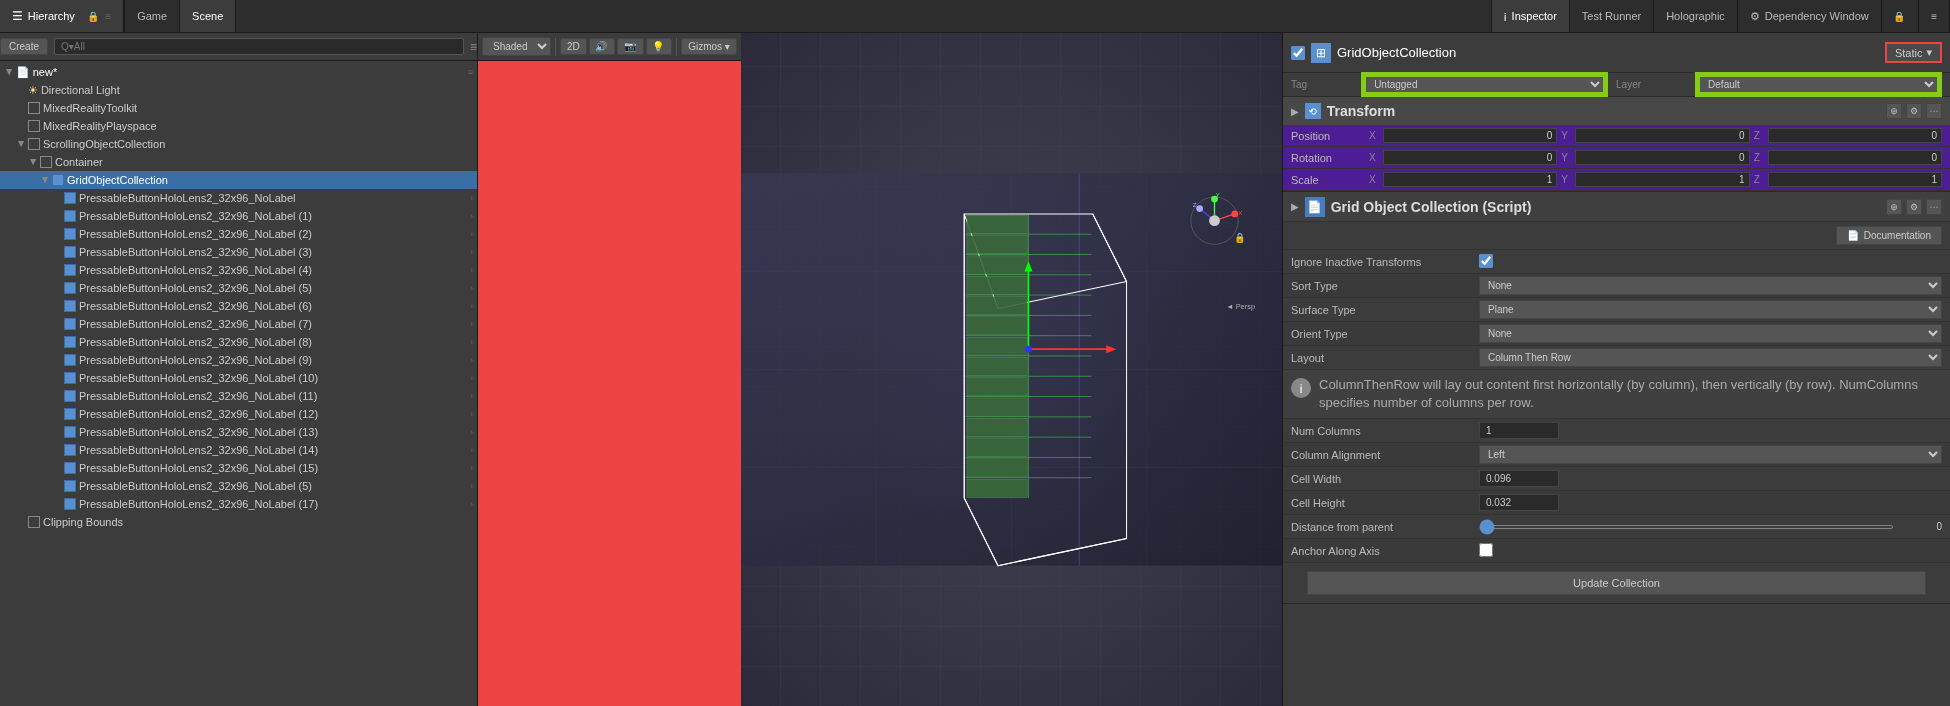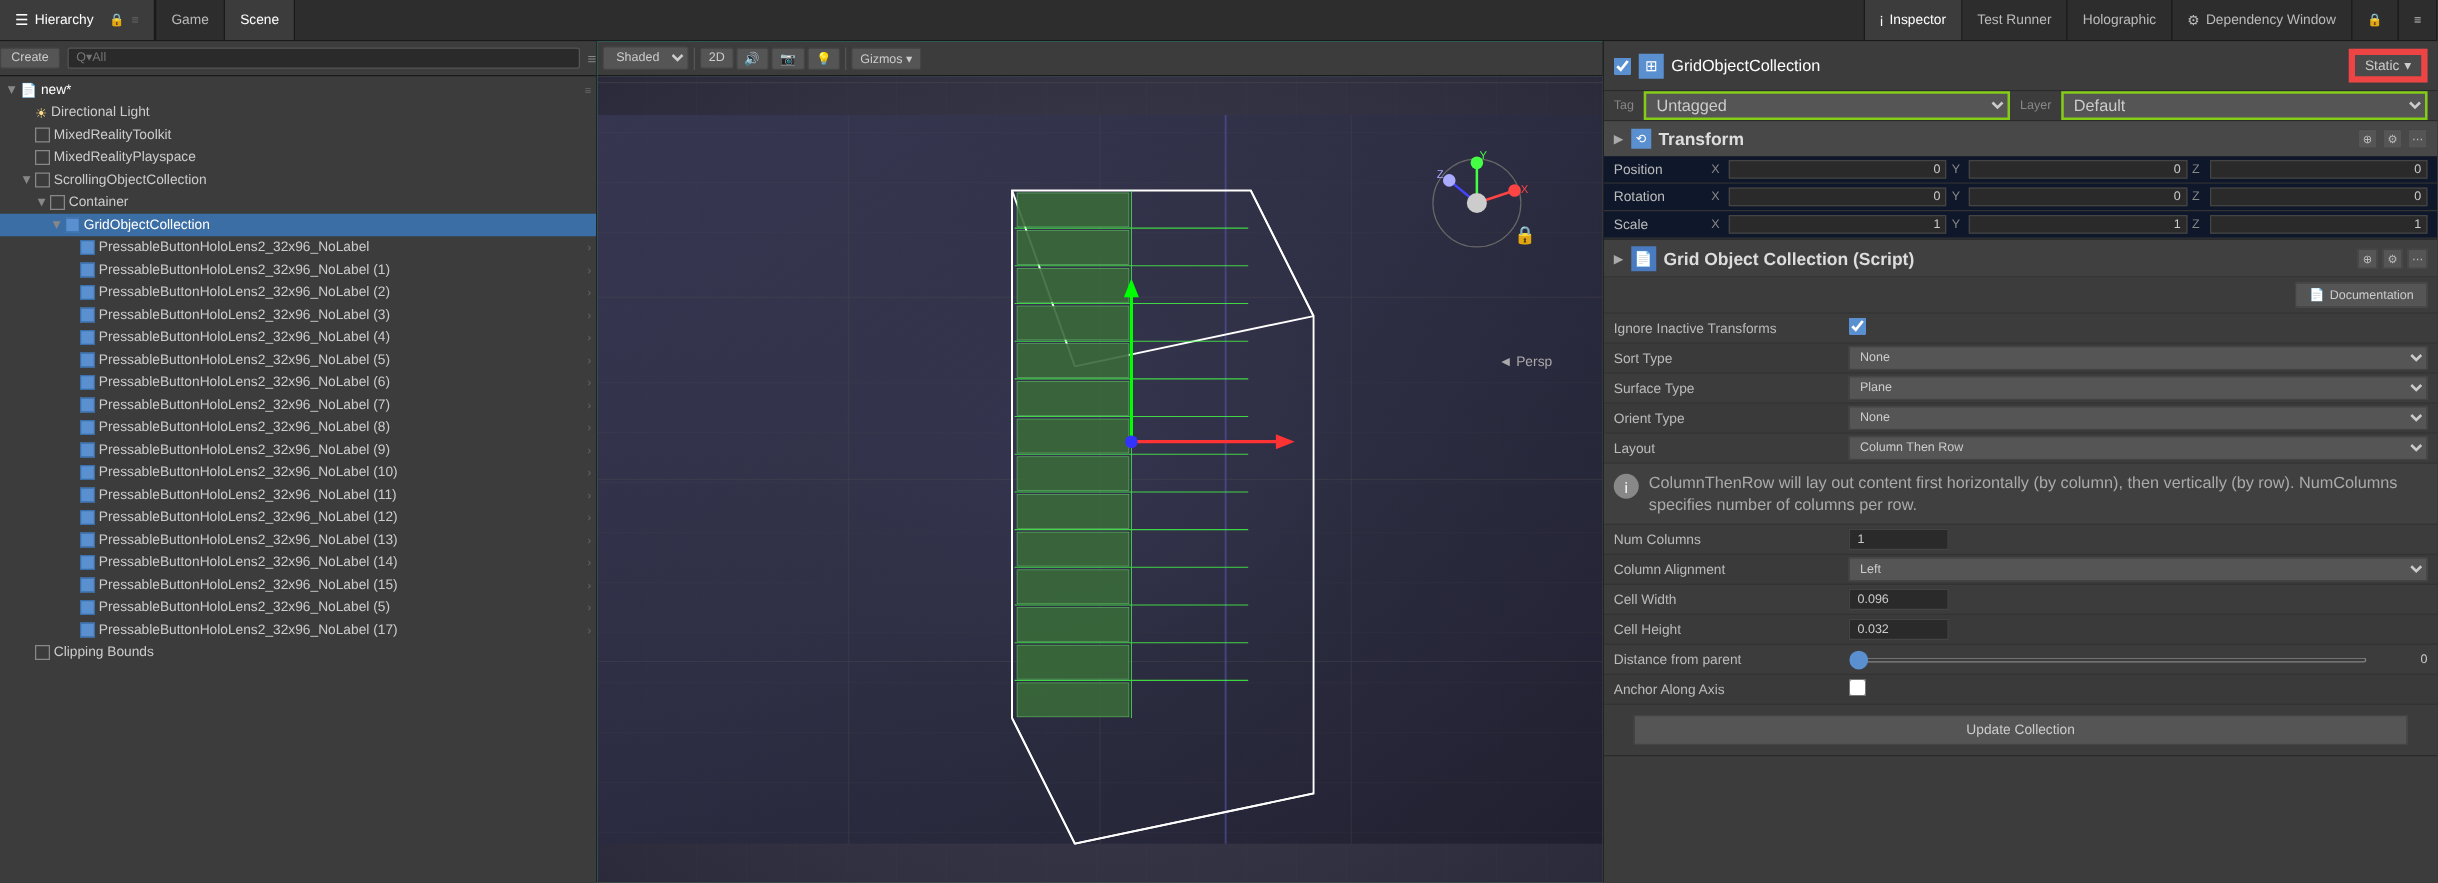--- a/index.html
+++ b/index.html
@@ -140,23 +140,23 @@
     .h-chevron-right {
       margin-left: auto;
       margin-right: 4px;
       color: #666;
       font-size: 9px;
     }
 
     
     .scene-panel {
       flex: 1;
-      background: #14b8a6;
-      display: flex;
-      flex-direction: column;
+      background: #ef4444;
+      display: flex;
+      flex-direction: row;
       min-width: 0;
     }
 
     .scene-view {
       flex: 1;
       background: #454545;
       position: relative;
       overflow: hidden;
     }
 
@@ -247,21 +247,21 @@
 
     .obj-name {
       flex: 1;
       font-size: 13px;
       color: #fff;
       font-weight: normal;
     }
 
     .static-badge {
       background: #4a4a4a;
-      border: 5px solid #ef4444;
+      border: 2px solid #ef4444;
       padding: 2px 8px;
       font-size: 11px;
       color: #ccc;
       display: flex;
       align-items: center;
       gap: 4px;
     }
 
     
     .tag-layer-row {
@@ -274,34 +274,35 @@
       border-bottom: 1px solid #2a2a2a;
     }
 
     .tag-label, .layer-label {
       font-size: 10px;
       color: #888;
     }
 
     .tag-select, .layer-select {
       background: #555;
-      border: 2px solid #84cc16;
-      color: #ccc;
-      font-size: 13px;
+      border: 5px solid #84cc16;
+      color: #ccc;
+      font-size: 10px;
       padding: 1px 4px;
       flex: 1;
+      margin-left: 46px;
     }
 
     
     .transform-row {
       display: flex;
       align-items: center;
       height: 22px;
       padding: 0 8px;
-      background: #0f172a;
+      background: #4c1d95;
       border-bottom: 1px solid #333;
       gap: 8px;
     }
 
     .transform-label {
       width: 70px;
       font-size: 11px;
       color: #bbb;
       flex-shrink: 0;
     }

